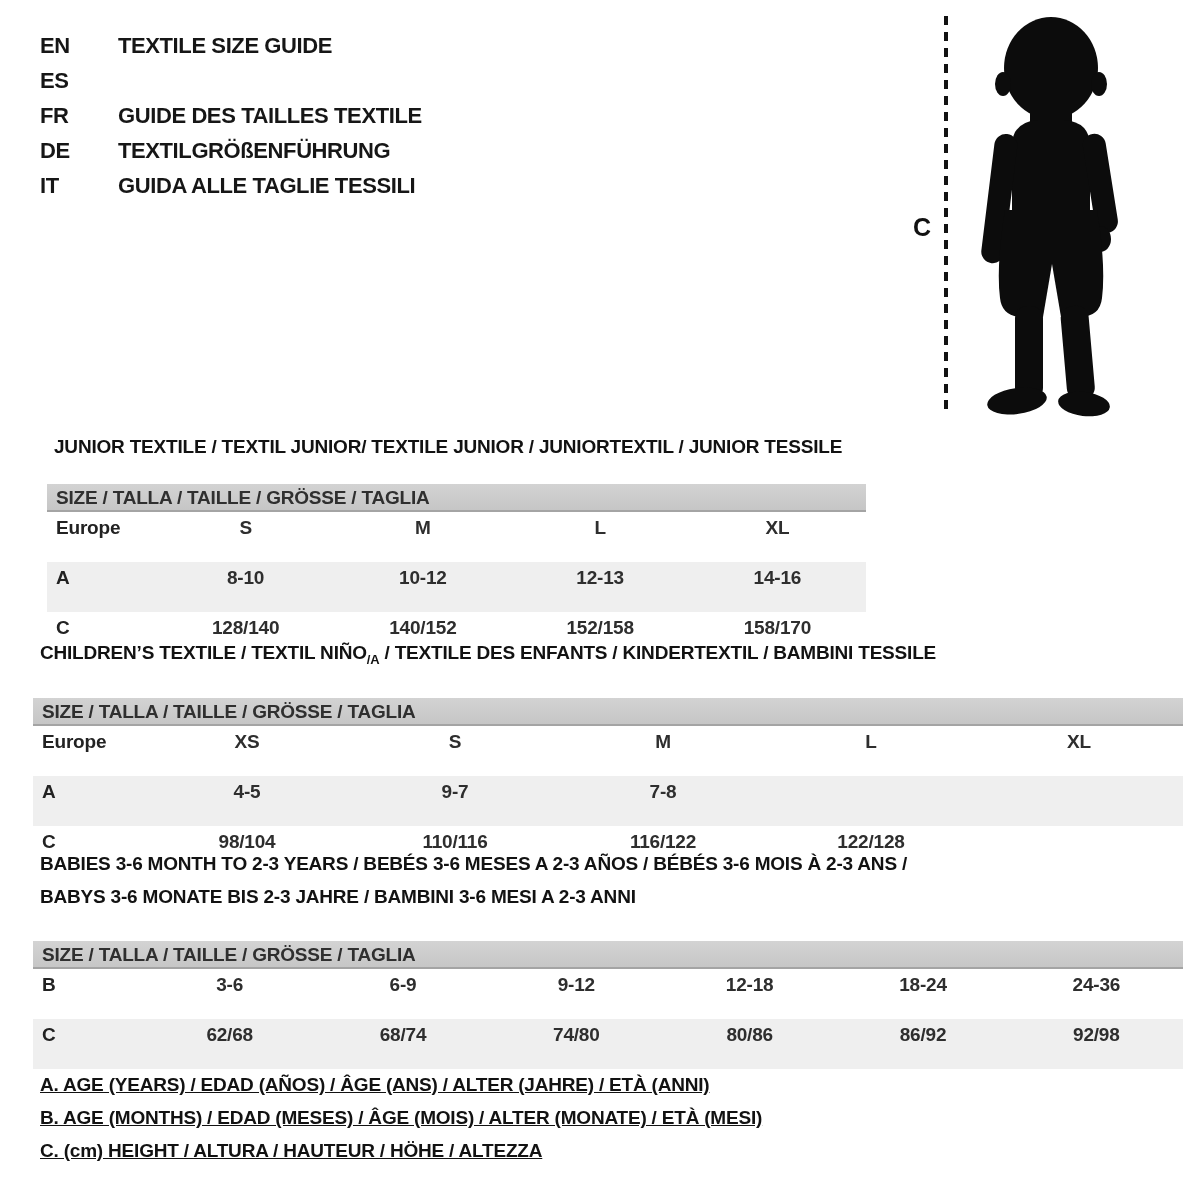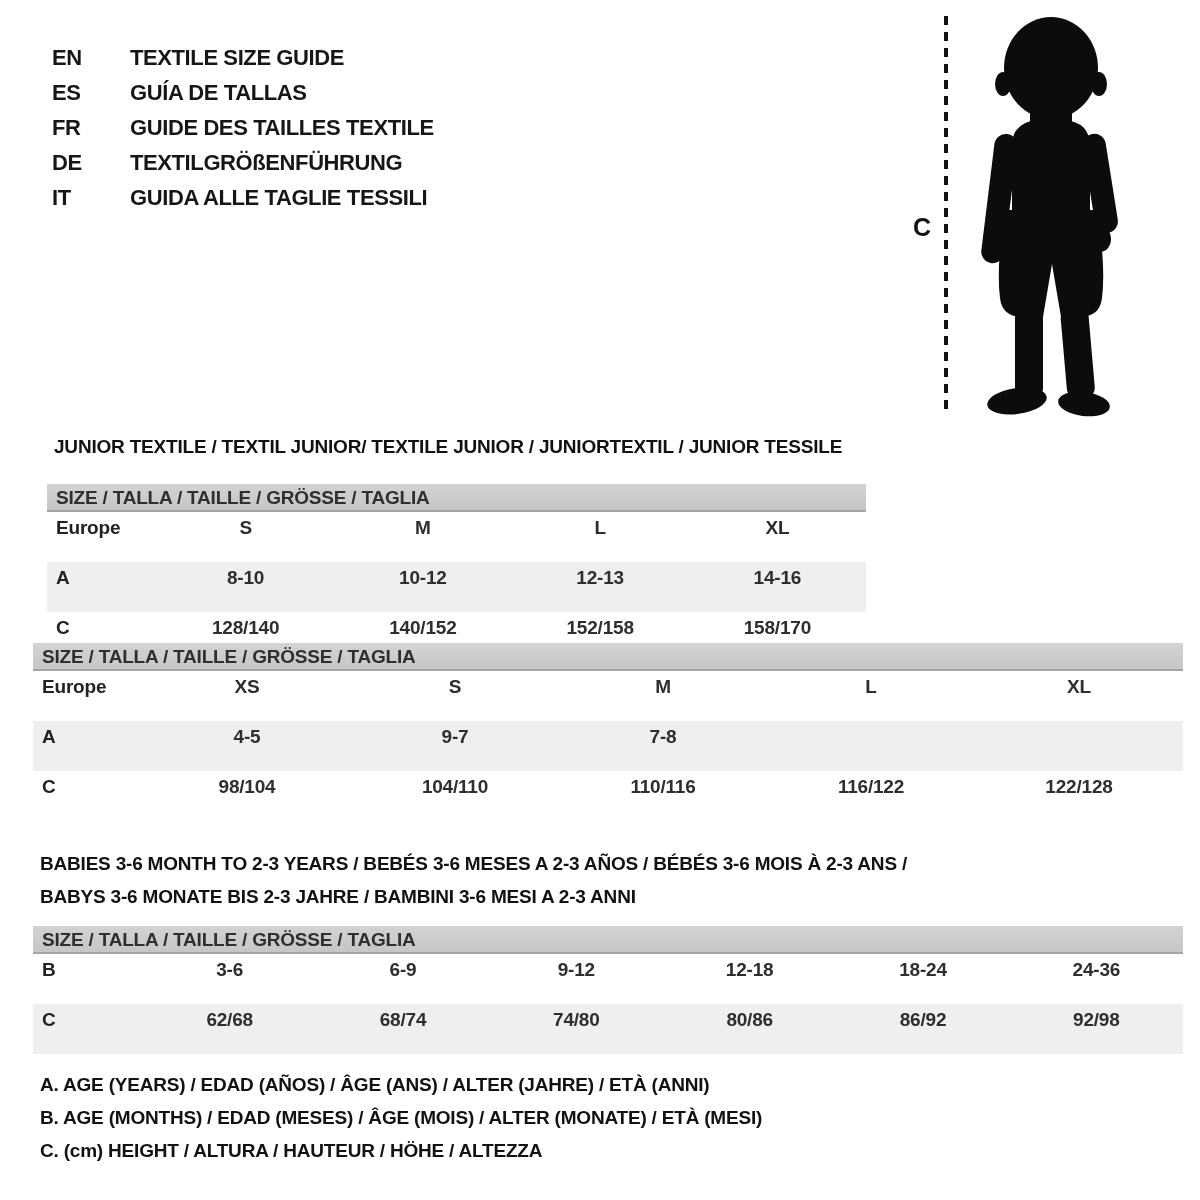--- a/index.html
+++ b/index.html
@@ -11,21 +11,21 @@
     color: #1a1a1a;
     position: relative;
     overflow: hidden;
   }
   .page { position: absolute; inset: 0; }
 
   
   .lang-list {
     position: absolute;
     left: 40px; top: 28px;
-    list-style: none; margin: 12px; padding: 0;
+    list-style: none; margin: 0; padding: 0;
   }
   .lang-item {
     display: flex;
     height: 35px; line-height: 35px;
     font-size: 22px; font-weight: 700;
     letter-spacing: -0.4px;
     color: #161616;
   }
   .lang-code { width: 78px; flex: 0 0 78px; }
 
@@ -50,21 +50,21 @@
 
   .section-title {
     margin: 0 0 27px 7px;
     font-size: 19px; font-weight: 700;
     letter-spacing: -0.2px;
     line-height: 20px;
     color: #121212;
     white-space: nowrap;
   }
   #section-children .section-title { margin-bottom: 28px; }
-  #section-babies .section-title { line-height: 33px; margin-bottom: 13px; }
+  #section-babies .section-title { line-height: 33px; margin-bottom: 28px; }
   .title-sub { font-size: 13px; vertical-align: sub; }
 
   
   .size-table { width: 100%; }
   .size-header {
     height: 28px; line-height: 28px;
     background: linear-gradient(#d3d3d3, #c6c6c6);
     border-bottom: 2px solid #a4a4a4;
     padding-left: 9px;
     font-size: 19px; font-weight: 700;
@@ -86,35 +86,35 @@
   .tlabel { padding-left: 9px; text-align: left; color: #222; }
   .tval { text-align: center; }
 
   
   .legend {
     position: absolute; left: 40px; top: 1068px;
     font-size: 19px; font-weight: 700;
     letter-spacing: -0.2px;
     line-height: 33px;
     color: #121212;
+    text-decoration: underline;
   }
 </style>
 </head>
 <body>
 
 <div class="page">
 
   <ul class="lang-list">
     <li class="lang-item">
       <span class="lang-code">EN</span>
       <span class="lang-label">TEXTILE SIZE GUIDE</span>
     </li>
     <li class="lang-item">
       <span class="lang-code">ES</span>
-      <span class="lang-label">GUÍA DE TALLAS</span>
     </li>
     <li class="lang-item">
       <span class="lang-code">FR</span>
       <span class="lang-label">GUIDE DES TAILLES TEXTILE</span>
     </li>
     <li class="lang-item">
       <span class="lang-code">DE</span>
       <span class="lang-label">TEXTILGRÖßENFÜHRUNG</span>
     </li>
     <li class="lang-item">
@@ -168,40 +168,40 @@
         <span class="tlabel">C</span>
         <span class="tval">128/140</span>
         <span class="tval">140/152</span>
         <span class="tval">152/158</span>
         <span class="tval">158/170</span>
       </div>
     </div>
   </section>
 
   <section class="section" id="section-children">
+    <h2 class="section-title"><span>CHILDREN’S TEXTILE / TEXTIL NIÑO</span><span class="title-sub">/A</span><span> / TEXTILE DES ENFANTS / KINDERTEXTIL / BAMBINI TESSILE</span></h2>
     <div class="size-table">
       <div class="size-header">SIZE / TALLA / TAILLE / GRÖSSE / TAGLIA</div>
       <div class="trow cols5">
         <span class="tlabel">Europe</span>
         <span class="tval">XS</span>
         <span class="tval">S</span>
         <span class="tval">M</span>
         <span class="tval">L</span>
         <span class="tval">XL</span>
       </div>
       <div class="trow cols5 alt">
         <span class="tlabel">A</span>
         <span class="tval">4-5</span>
         <span class="tval">9-7</span>
         <span class="tval">7-8</span>
       </div>
       <div class="trow cols5">
         <span class="tlabel">C</span>
         <span class="tval">98/104</span>
-        <span class="tval">104/110</span>
         <span class="tval">110/116</span>
         <span class="tval">116/122</span>
         <span class="tval">122/128</span>
       </div>
     </div>
   </section>
 
   <section class="section" id="section-babies">
     <h2 class="section-title">
       <span style="display:block">BABIES 3-6 MONTH TO 2-3 YEARS / BEBÉS 3-6 MESES A 2-3 AÑOS / BÉBÉS 3-6 MOIS À 2-3 ANS /</span>

